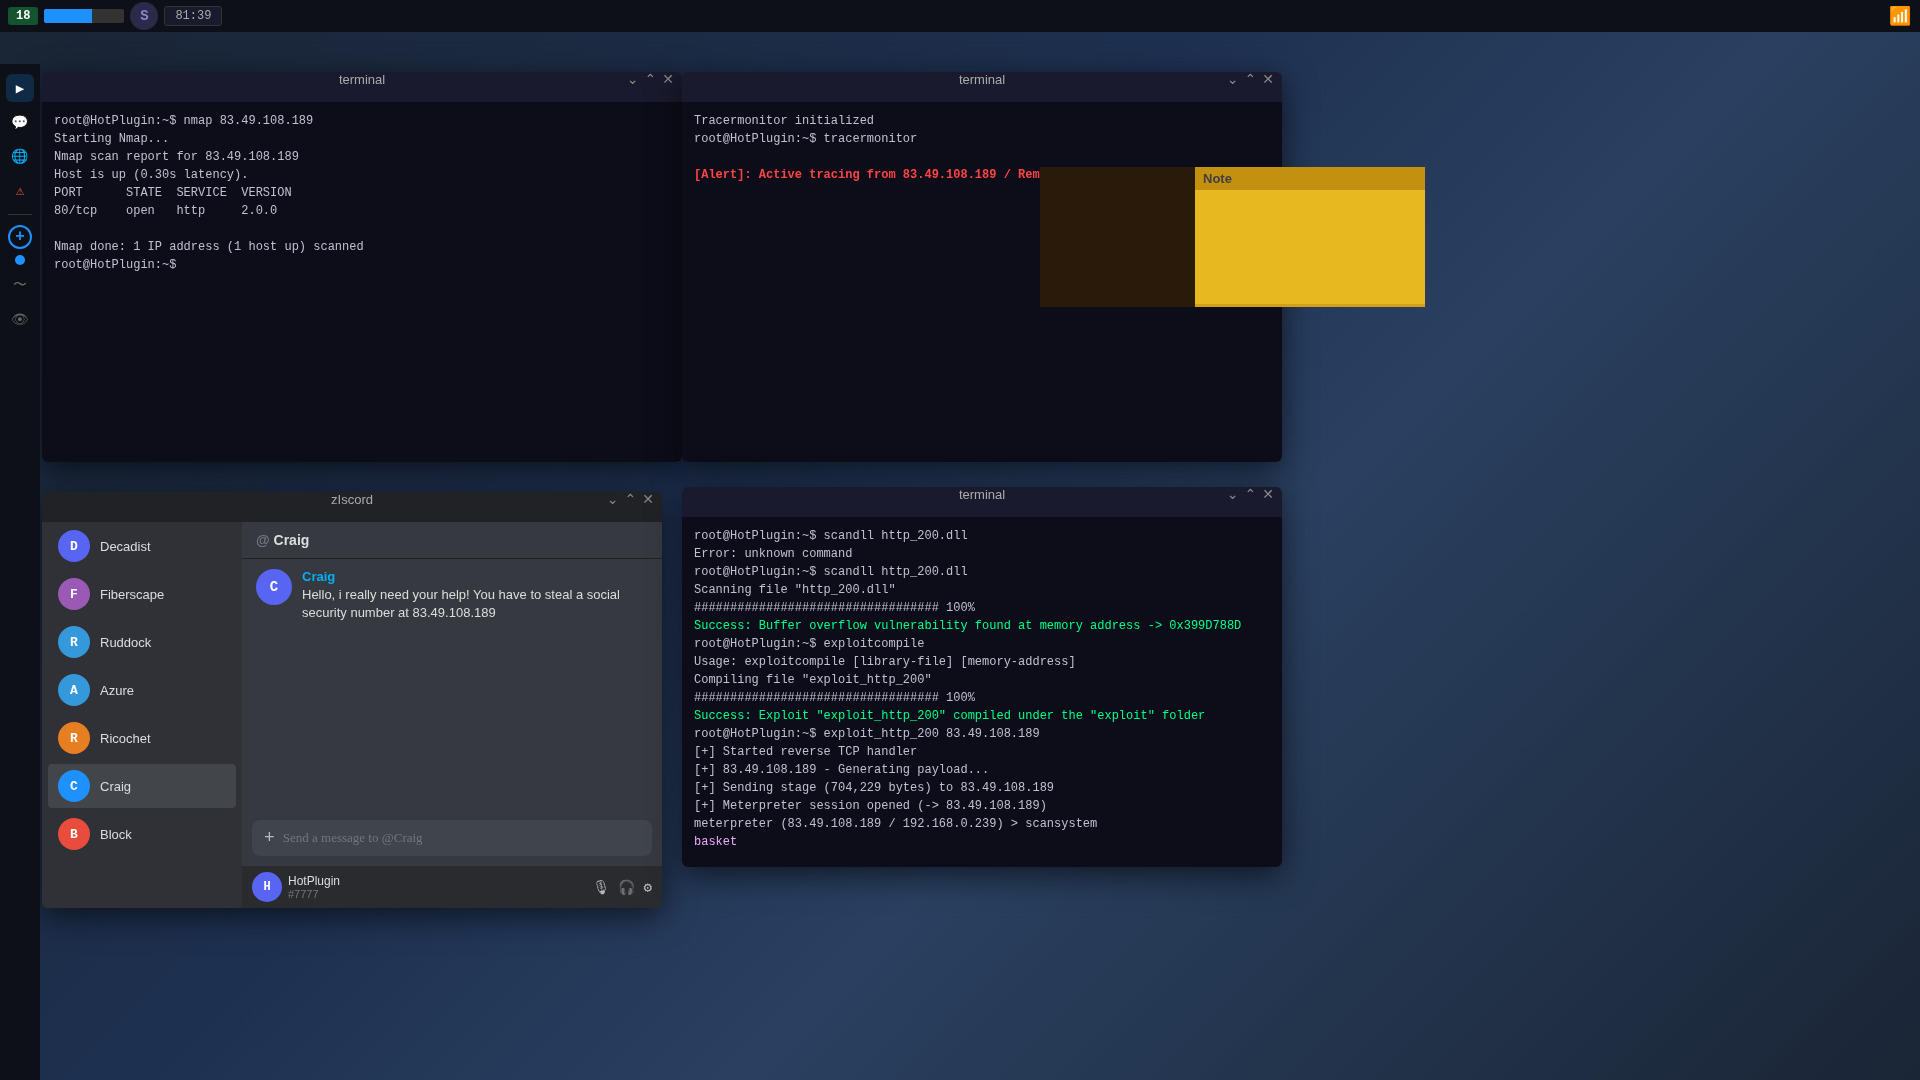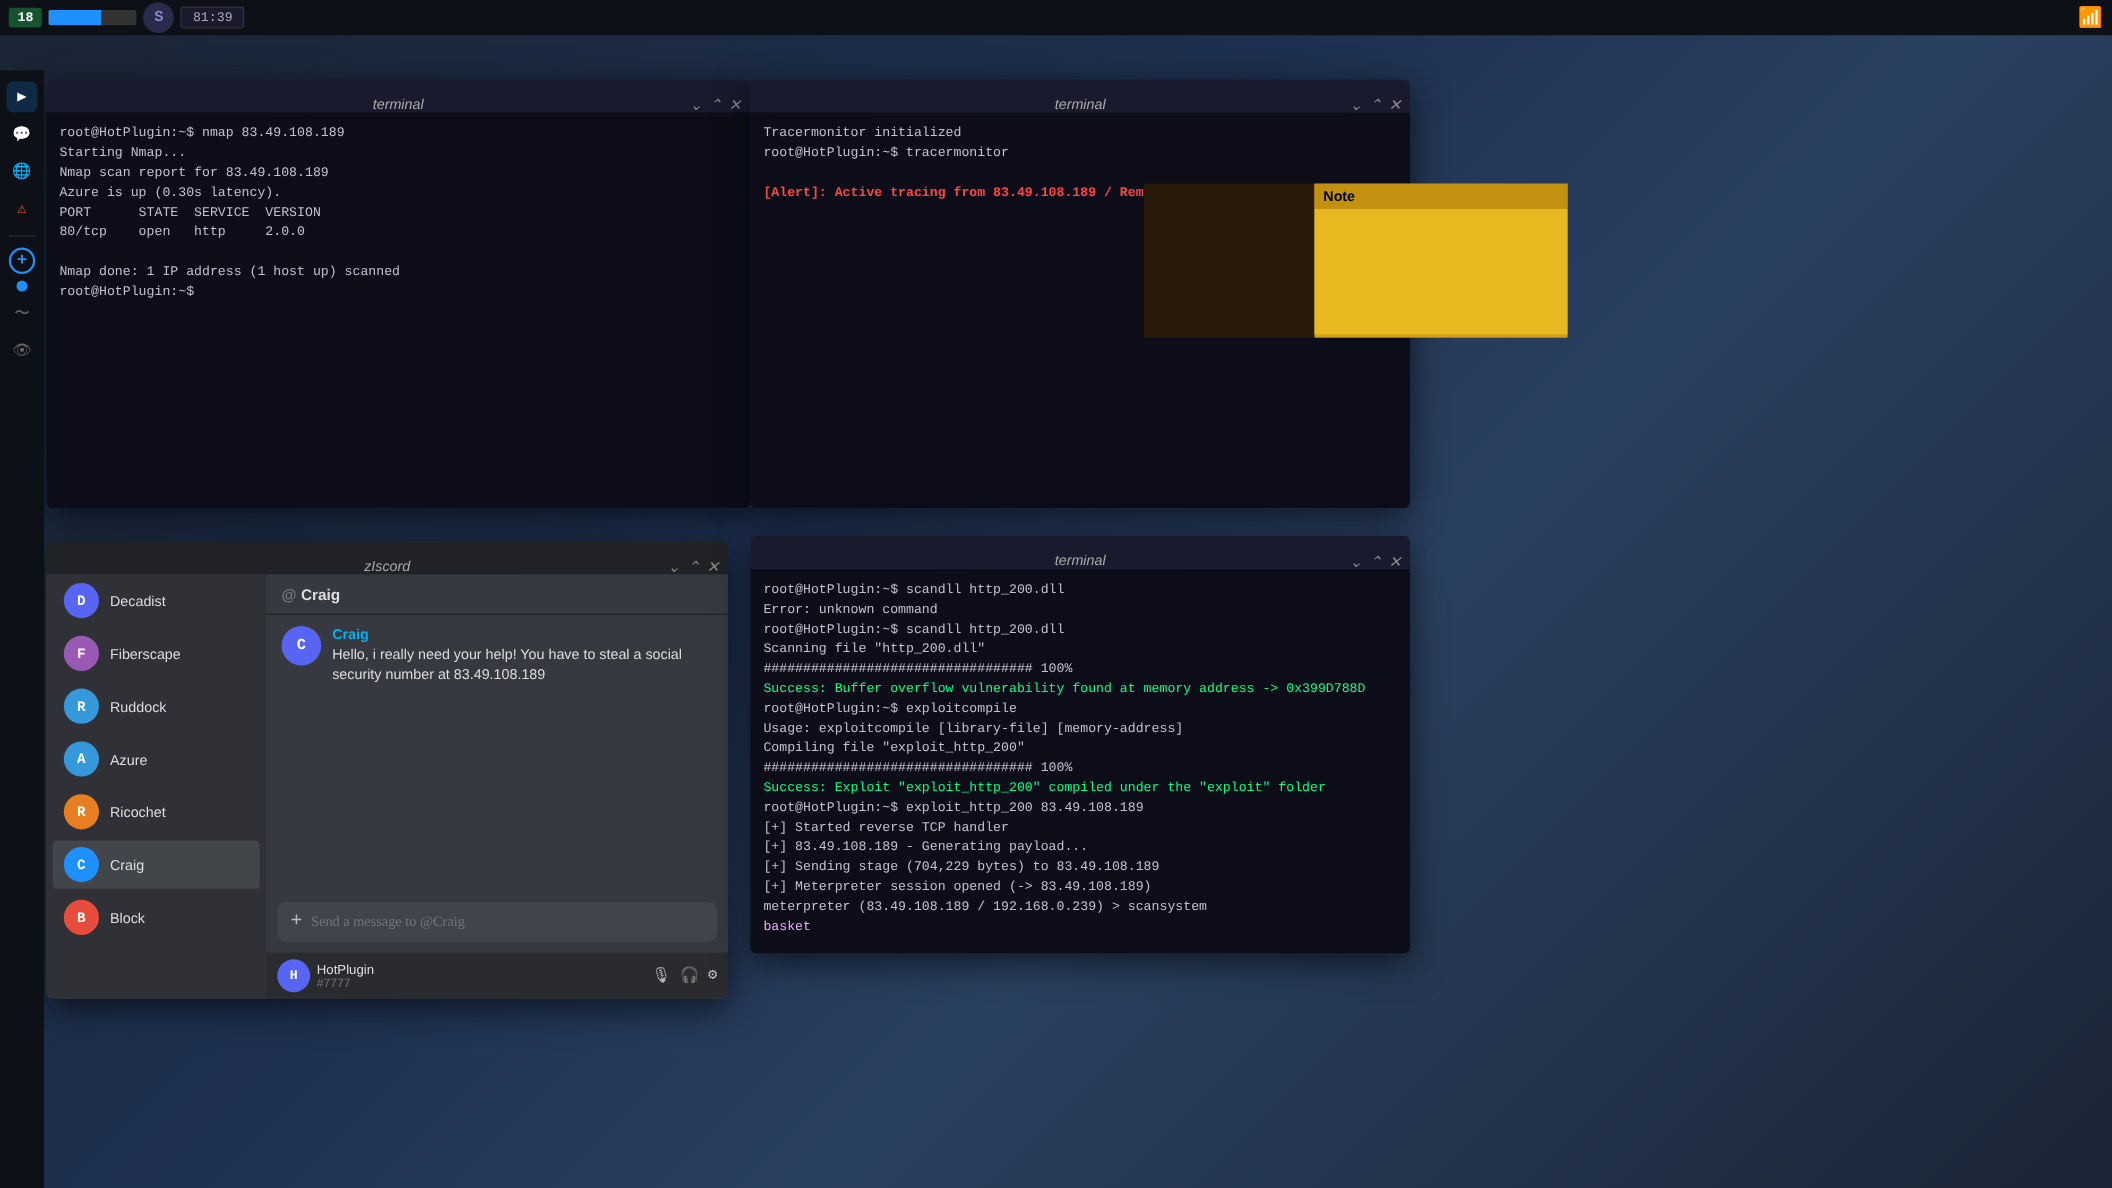--- a/index.html
+++ b/index.html
@@ -142,27 +142,26 @@
     
     .window {
       position: absolute;
       border-radius: 6px;
       overflow: hidden;
       box-shadow: 0 8px 32px rgba(0,0,0,0.6);
     }
     .window-titlebar {
       height: 30px;
       display: flex;
-      align-items: flex-end;
+      align-items: flex-start;
       justify-content: center;
       position: relative;
       font-size: 13px;
       color: #aaa;
       font-family: sans-serif;
-      font-style: italic;
     }
     .window-controls {
       position: absolute;
       right: 8px;
       display: flex;
       gap: 6px;
     }
     .win-ctrl {
       color: #888;
       cursor: pointer;
@@ -214,21 +213,21 @@
       width: 230px;
       height: 140px;
       background: #d4a017;
       z-index: 60;
     }
     .sticky-note-header {
       background: #c49010;
       padding: 4px 8px;
       font-size: 13px;
       font-family: sans-serif;
-      color: #000000;
+      color: #404040;
       font-weight: bold;
     }
     .sticky-note-body {
       padding: 8px;
       background: #e8b820;
       height: calc(100% - 26px);
       font-family: sans-serif;
       font-size: 12px;
       color: #333;
     }
@@ -468,21 +467,21 @@
       <div class="window-controls">
         <span class="win-ctrl">⌄</span>
         <span class="win-ctrl">⌃</span>
         <span class="win-ctrl">✕</span>
       </div>
     </div>
     <div class="terminal-body">
       <div class="normal">root@HotPlugin:~$ nmap 83.49.108.189</div>
       <div class="normal">Starting Nmap...</div>
       <div class="normal">Nmap scan report for 83.49.108.189</div>
-      <div class="normal">Azure is up (0.30s latency).</div>
+      <div class="normal">Host is up (0.30s latency).</div>
       <div class="normal">PORT&nbsp;&nbsp;&nbsp;&nbsp;&nbsp;&nbsp;STATE&nbsp;&nbsp;SERVICE&nbsp;&nbsp;VERSION</div>
       <div class="normal">80/tcp&nbsp;&nbsp;&nbsp;&nbsp;open&nbsp;&nbsp;&nbsp;http&nbsp;&nbsp;&nbsp;&nbsp;&nbsp;2.0.0</div>
       <div class="normal">&nbsp;</div>
       <div class="normal">Nmap done: 1 IP address (1 host up) scanned</div>
       <div class="normal">root@HotPlugin:~$</div>
     </div>
   </div>
 
   <div class="window terminal-2">
     <div class="window-titlebar">

